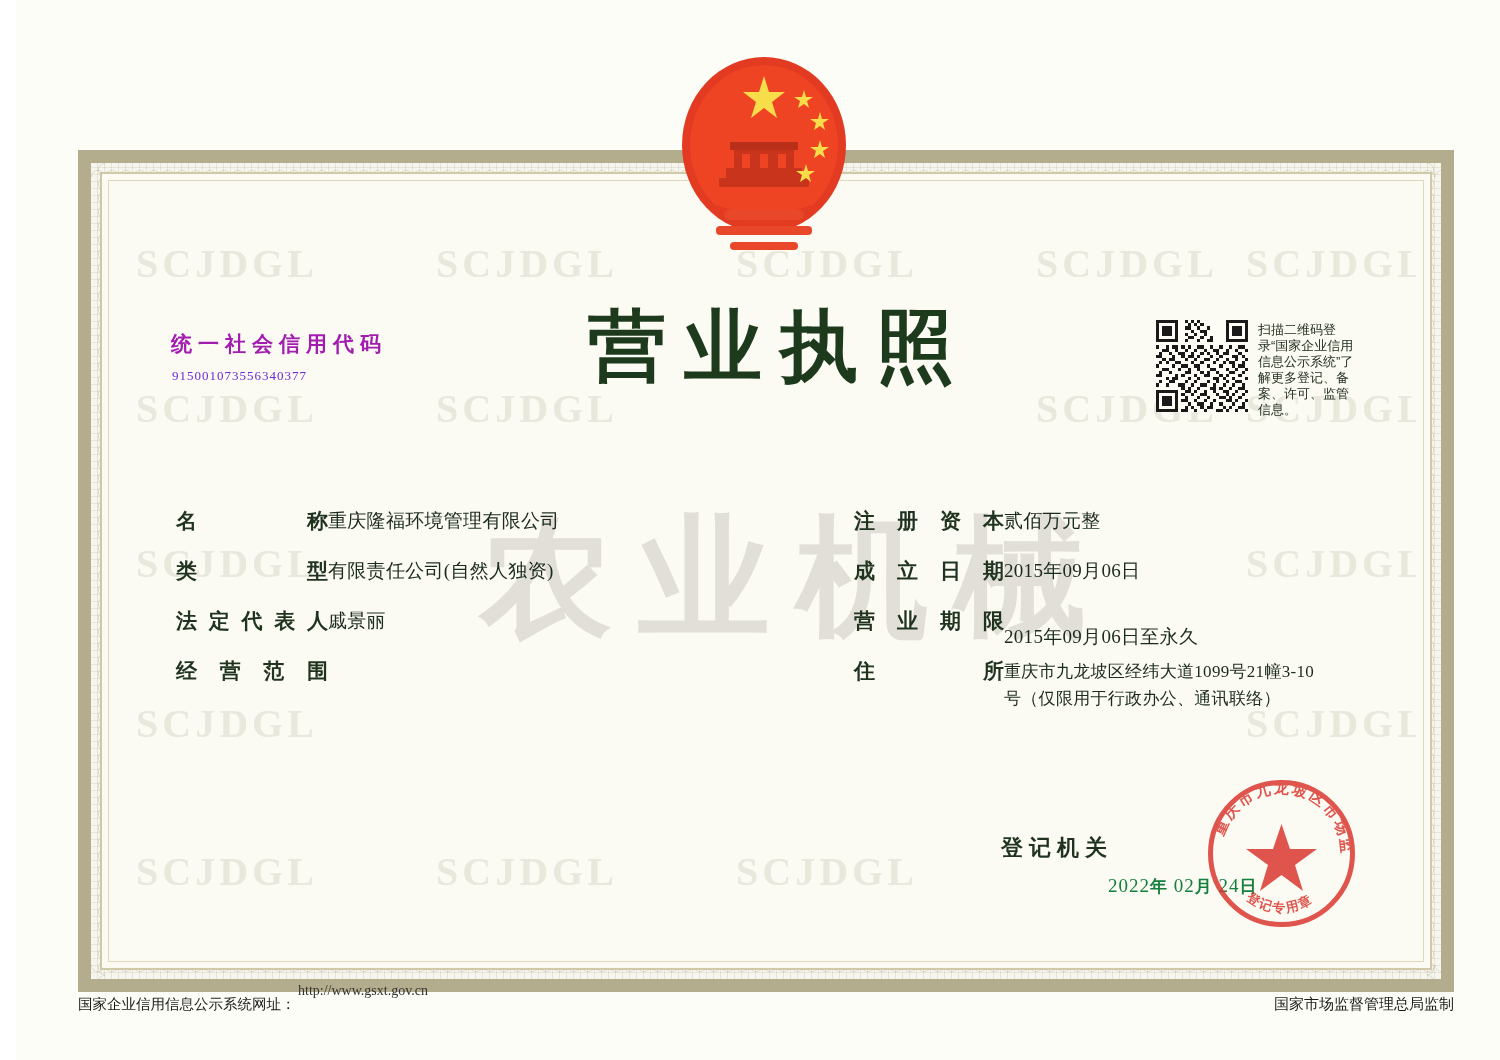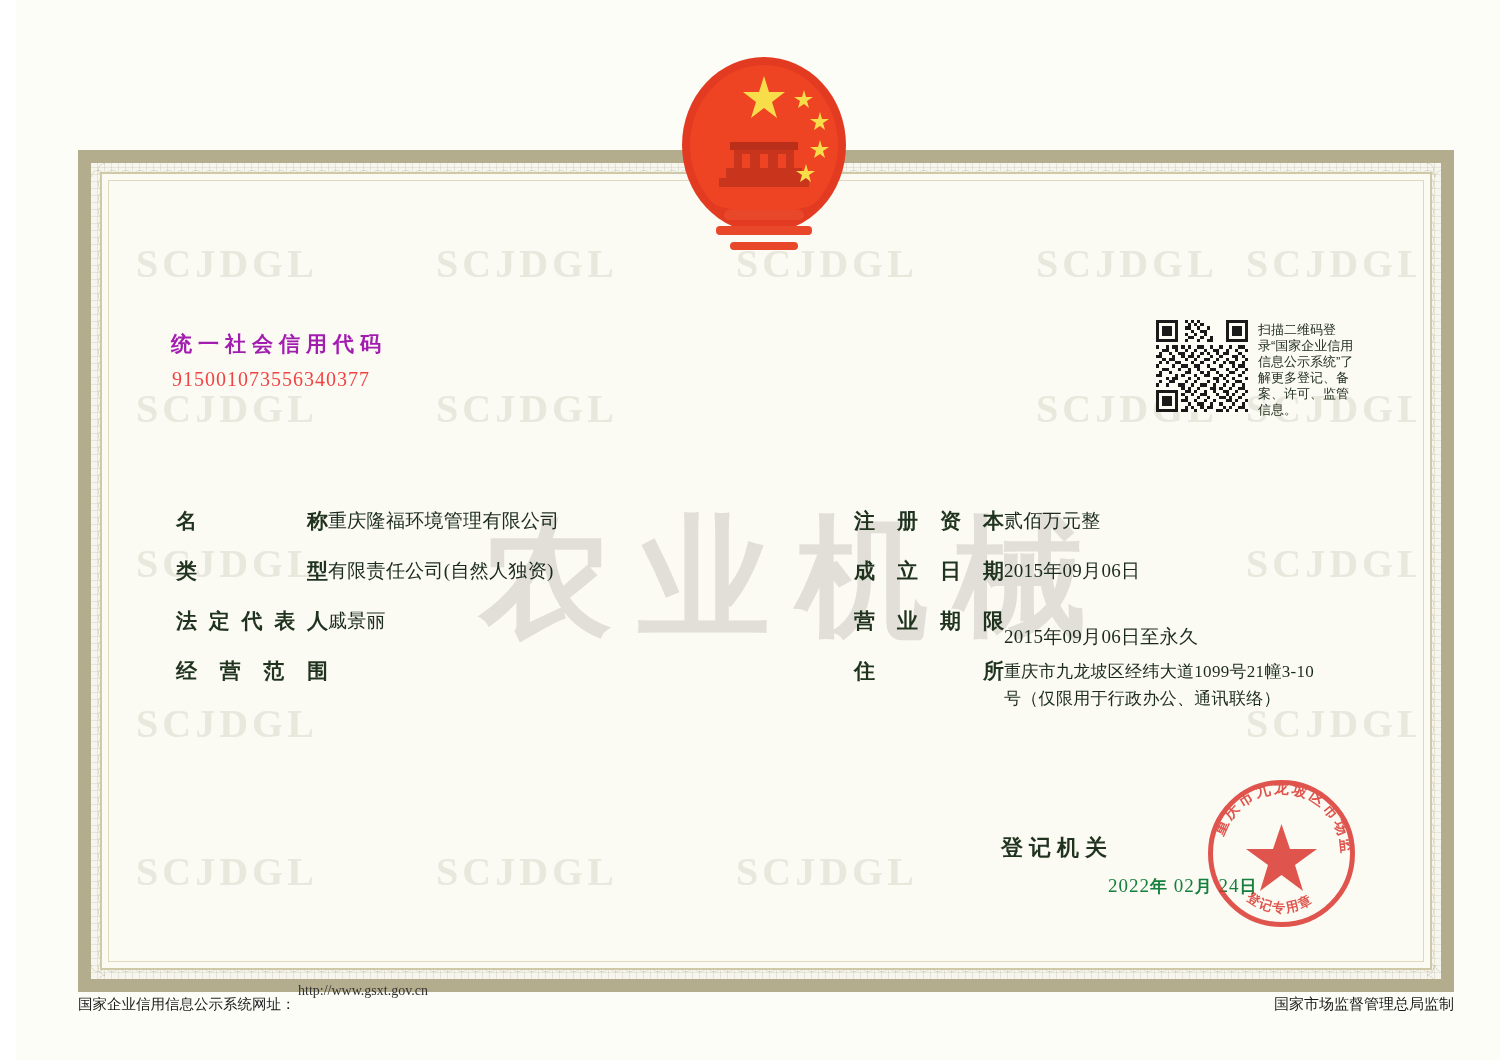--- a/index.html
+++ b/index.html
@@ -143,23 +143,23 @@
     font-size: 21px;
     font-weight: 700;
     letter-spacing: 6px;
     color: #a21caf;
     white-space: nowrap;
   }
   .credit-value {
     position: absolute;
     left: 156px; top: 368px;
     font-family: "Liberation Serif", serif;
-    font-size: 20px;
+    font-size: 13px;
     letter-spacing: 1px;
-    color: #ef4444;
+    color: #6d28d9;
   }
 
   
   .qr {
     position: absolute;
     left: 1140px; top: 320px;
     width: 92px; height: 92px;
   }
   .qr-note {
     position: absolute;
@@ -310,20 +310,21 @@
 
         <polygon points="100,26 105,42 121,42 108,52 113,68 100,58 87,68 92,52 79,42 95,42" fill="#f8dd4b"></polygon>
         <polygon points="140,40 142,47 149,47 143,51 145,58 140,54 134,58 136,51 130,47 138,47" fill="#f8dd4b"></polygon>
         <polygon points="156,62 158,69 165,69 159,73 161,80 156,76 150,80 152,73 146,69 154,69" fill="#f8dd4b"></polygon>
         <polygon points="156,90 158,97 165,97 159,101 161,108 156,104 150,108 152,101 146,97 154,97" fill="#f8dd4b"></polygon>
         <polygon points="142,114 144,121 151,121 145,125 147,132 142,128 136,132 138,125 132,121 140,121" fill="#f8dd4b"></polygon>
       </g>
     </svg>
   </div>
 
+  <div class="title">营业执照</div>
 
   <div class="credit-label">统一社会信用代码</div>
   <div class="credit-value">915001073556340377</div>
 
   <div class="qr">
     <svg width="92" height="92" viewBox="0 0 29 29" shape-rendering="crispEdges">
       <rect width="29" height="29" fill="#fdfdf6"></rect>
       <g fill="#1a1a1a">
         <rect x="0" y="0" width="7" height="1"></rect>
           <rect x="0" y="6" width="7" height="1"></rect>

